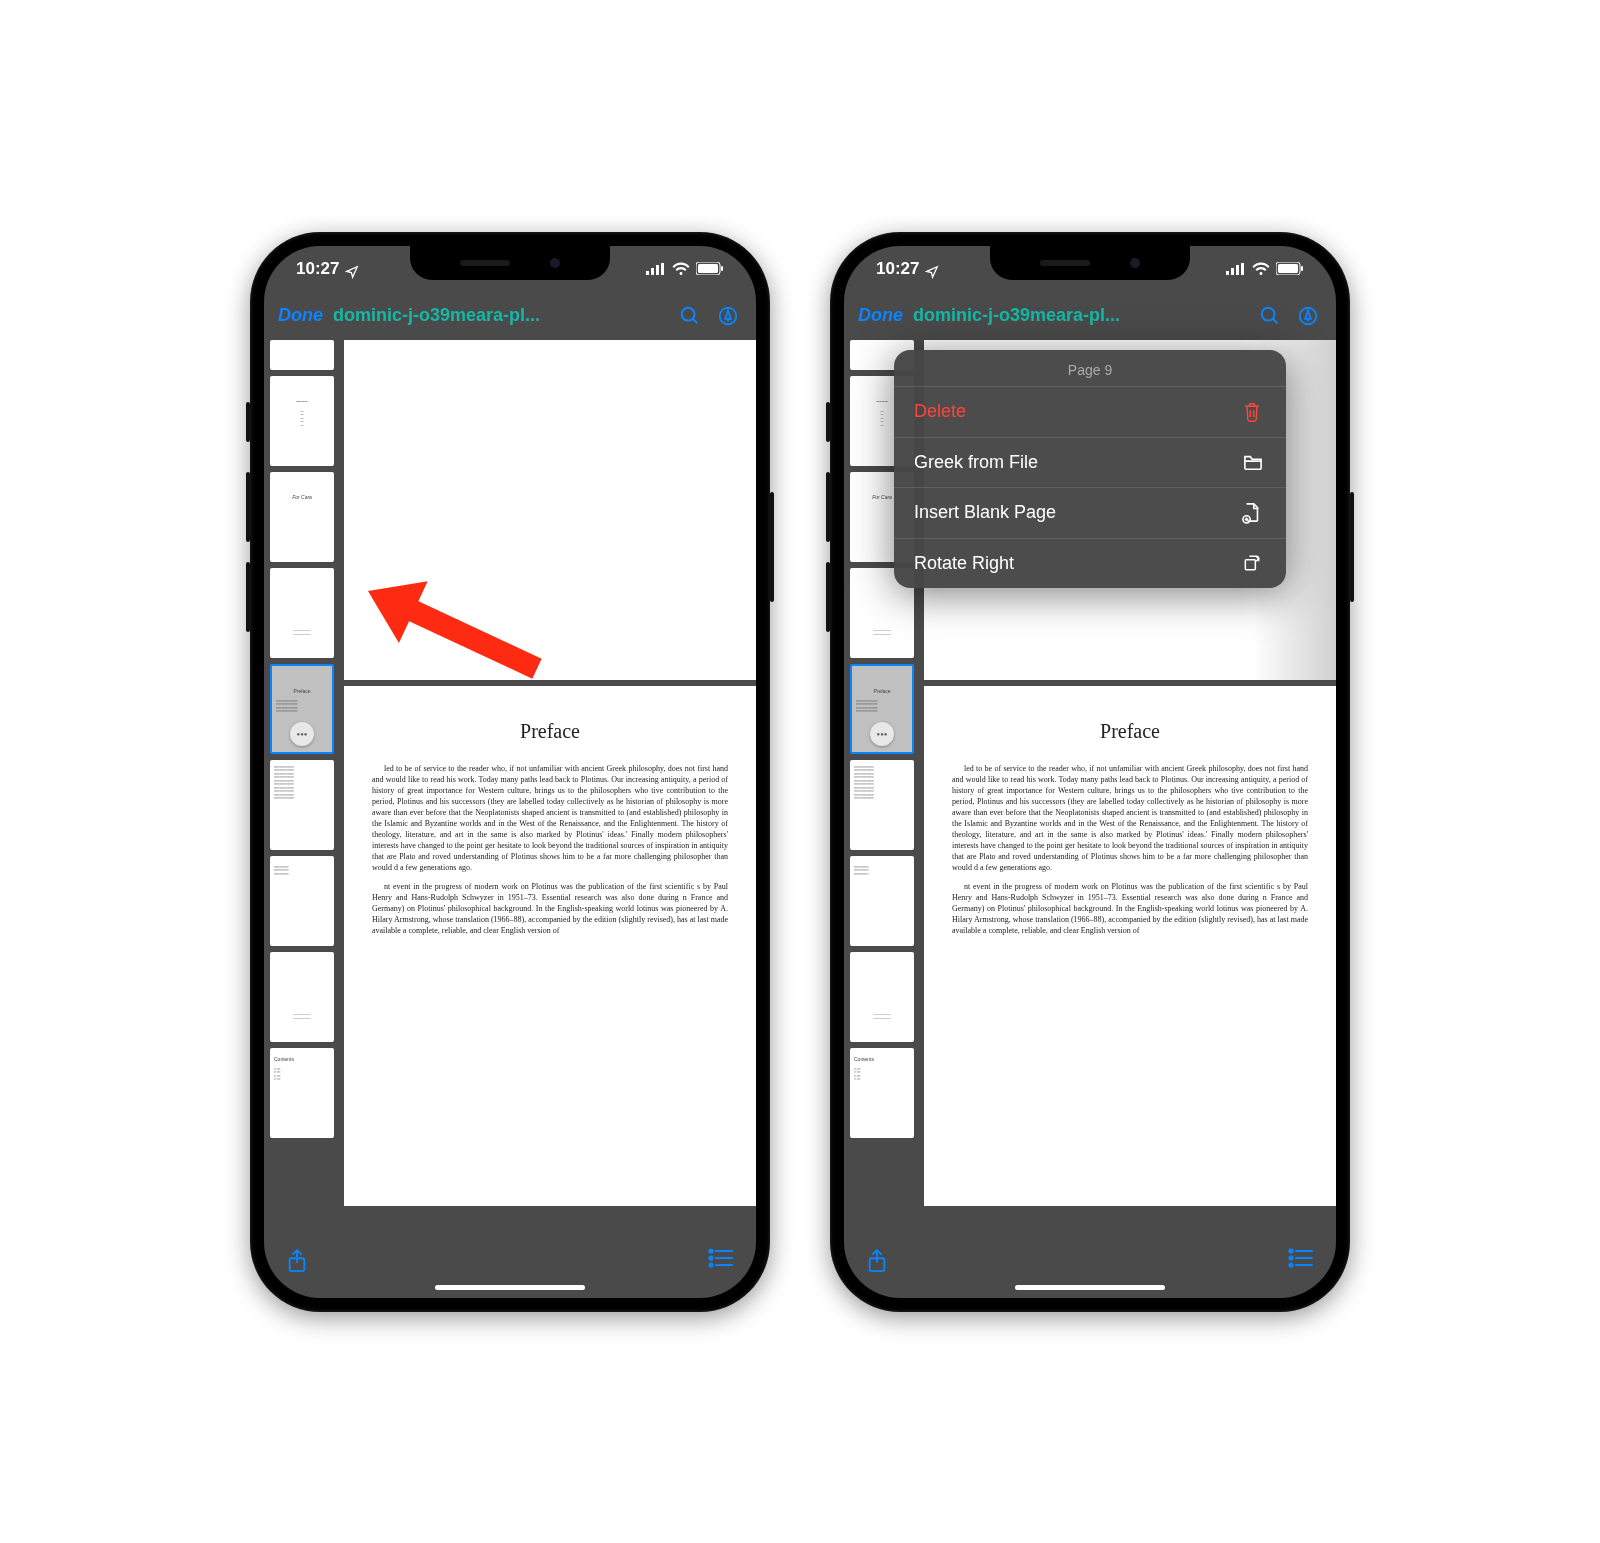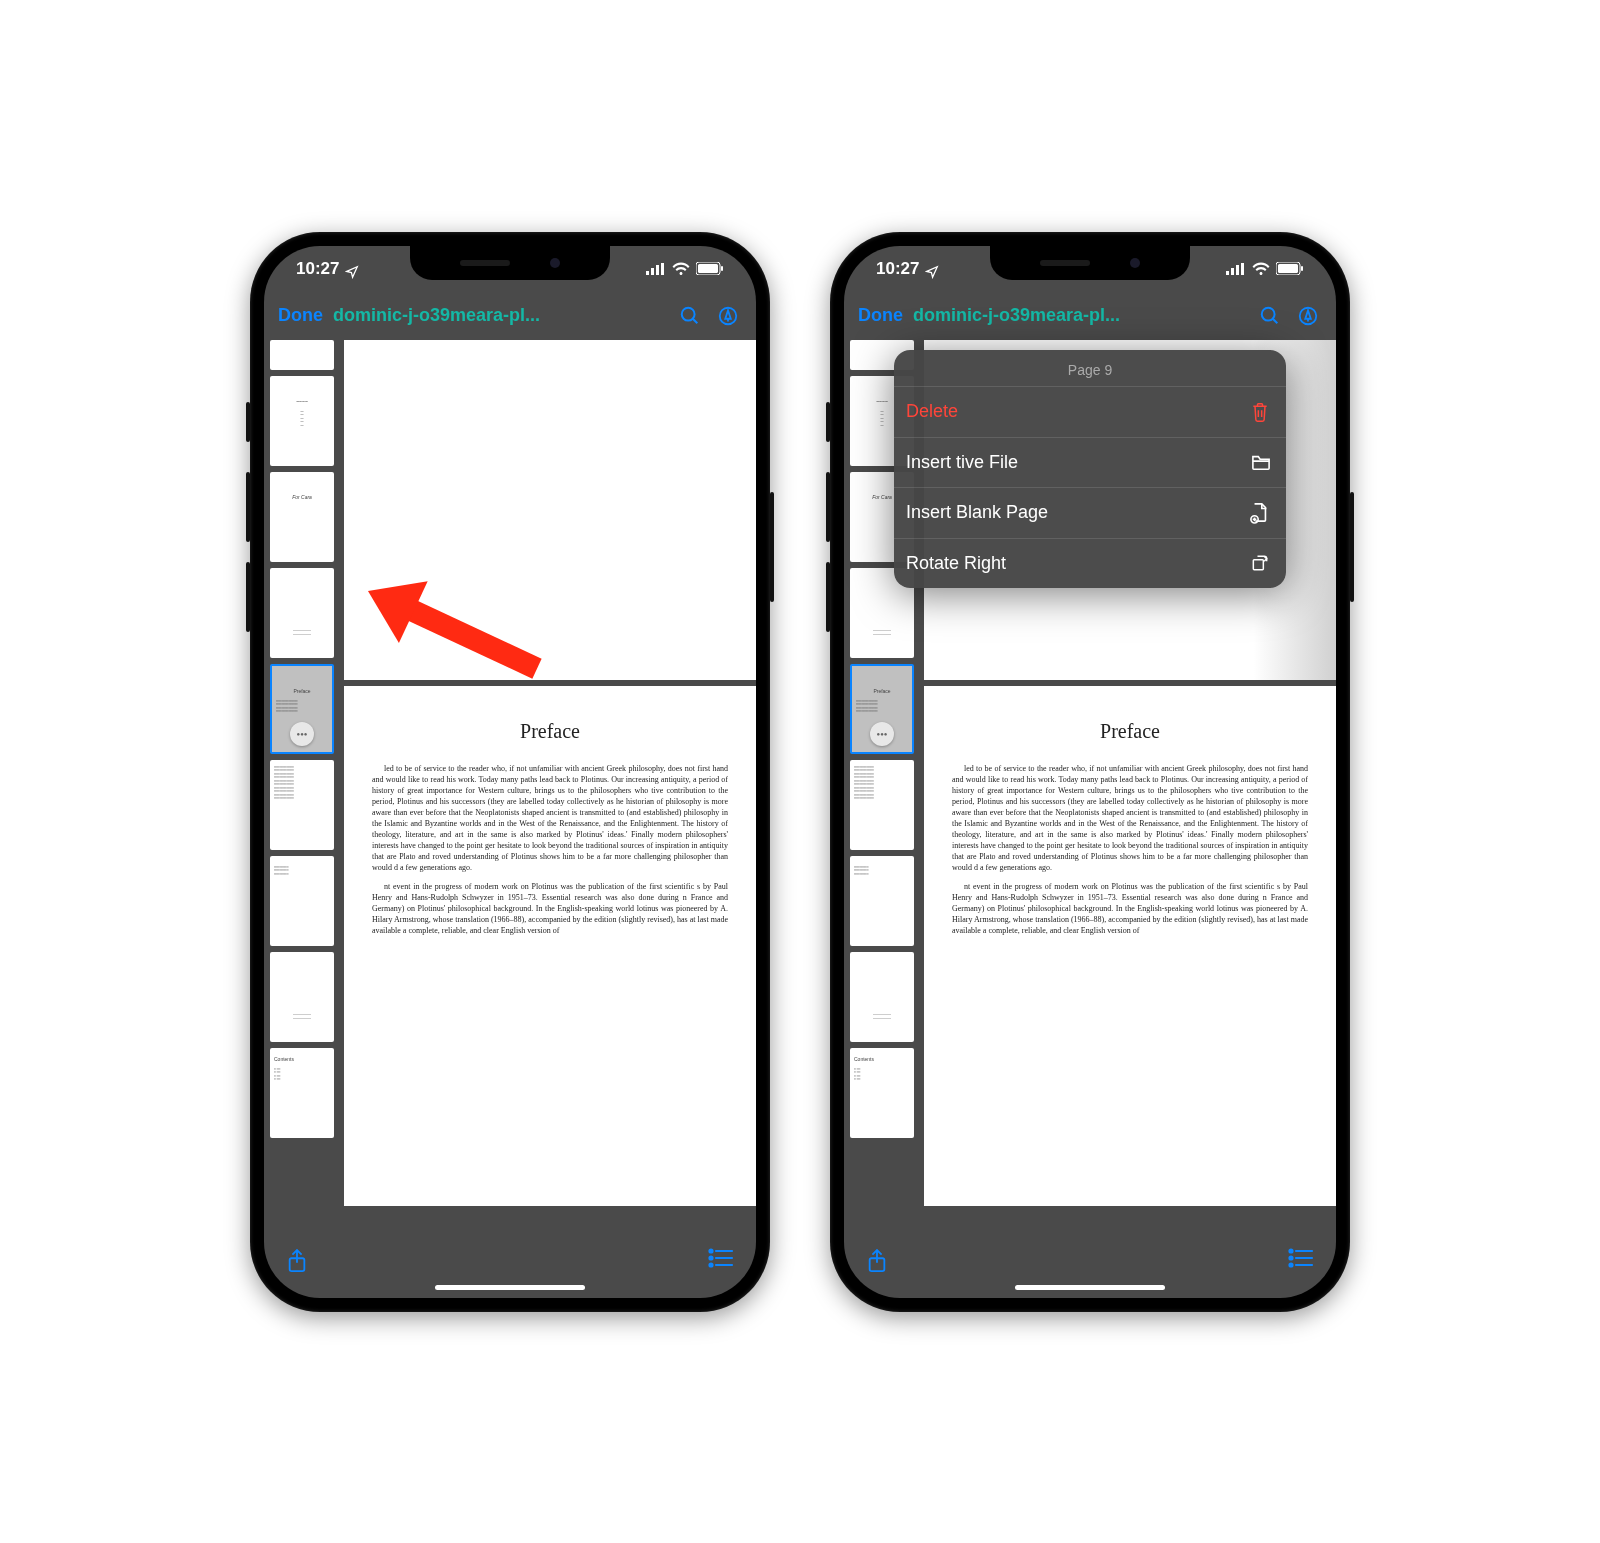--- a/index.html
+++ b/index.html
@@ -39,21 +39,21 @@
     height:46px; display:flex; justify-content:space-between; align-items:center;
     padding:0 32px; color:#fff; font-size:17px; font-weight:600;
   }
   .status-left{display:flex;align-items:flex-end;gap:6px;}
   .status-right{display:flex;align-items:center;gap:6px;}
 
   .nav-bar{
     height:48px; display:flex; align-items:center; padding:0 14px; gap:10px;
     color:#fff;
   }
-  .done{color:#0a84ff; font-size:18px; font-weight:600;}
+  .done{color:#0a84ff; font-size:18px; font-weight:600;font-style:italic;}
   .title{flex:1; color:#14b8a6; font-size:18px; font-weight:600; overflow:hidden; white-space:nowrap; text-overflow:ellipsis;}
   .nav-icon{color:#0a84ff; width:28px; display:flex; justify-content:center;}
 
   .content{
     position:absolute; top:94px; bottom:56px; left:0; right:0;
     display:flex; background:#4c1d95;
   }
   .sidebar{
     width:76px; background:#4a4a4a; padding:4px 6px;
     overflow:hidden;
@@ -112,21 +112,21 @@
   
   .menu{
     position:absolute; top:104px; left:50px; right:50px;
     background:rgba(70,70,70,.97); border-radius:16px;
     z-index:40; overflow:hidden; color:#fff;
     box-shadow:0 6px 40px rgba(0,0,0,.5);
   }
   .menu-head{ text-align:center; padding:12px 0 8px; font-size:14px; color:#aaa;}
   .menu-item{
     display:flex; justify-content:space-between; align-items:center;
-    padding:14px 12px; font-size:18px;
+    padding:14px 20px; font-size:18px;
     border-top:0.5px solid rgba(255,255,255,.12);
   }
   .menu-item.red{color:#ff453a;}
   .menu-item .mi-icon{width:24px; text-align:center;}
 
   svg{display:block;}
 </style>
 </head>
 <body>
 
@@ -355,21 +355,21 @@
       <div class="menu-head">Page 9</div>
       <div class="menu-item red">
         <span>Delete</span>
         <span class="mi-icon">
           <svg width="20" height="22" viewBox="0 0 24 26" fill="none" stroke="#ff453a" stroke-width="1.8">
               <path d="M4 6h16M9 6V4a1 1 0 011-1h4a1 1 0 011 1v2M6 6l1 16a2 2 0 002 2h6a2 2 0 002-2l1-16M10 11v8M14 11v8"></path>
             </svg>
         </span>
       </div>
       <div class="menu-item">
-        <span>Insert tive File</span>
+        <span>Greek from File</span>
         <span class="mi-icon">
           <svg width="22" height="18" viewBox="0 0 24 20" fill="none" stroke="#fff" stroke-width="1.8">
               <path d="M3 4h6l2 3h10v10a1 1 0 01-1 1H4a1 1 0 01-1-1V4z"></path>
               <line x1="3" y1="9" x2="21" y2="9"></line>
             </svg>
         </span>
       </div>
       <div class="menu-item">
         <span>Insert Blank Page</span>
         <span class="mi-icon">

